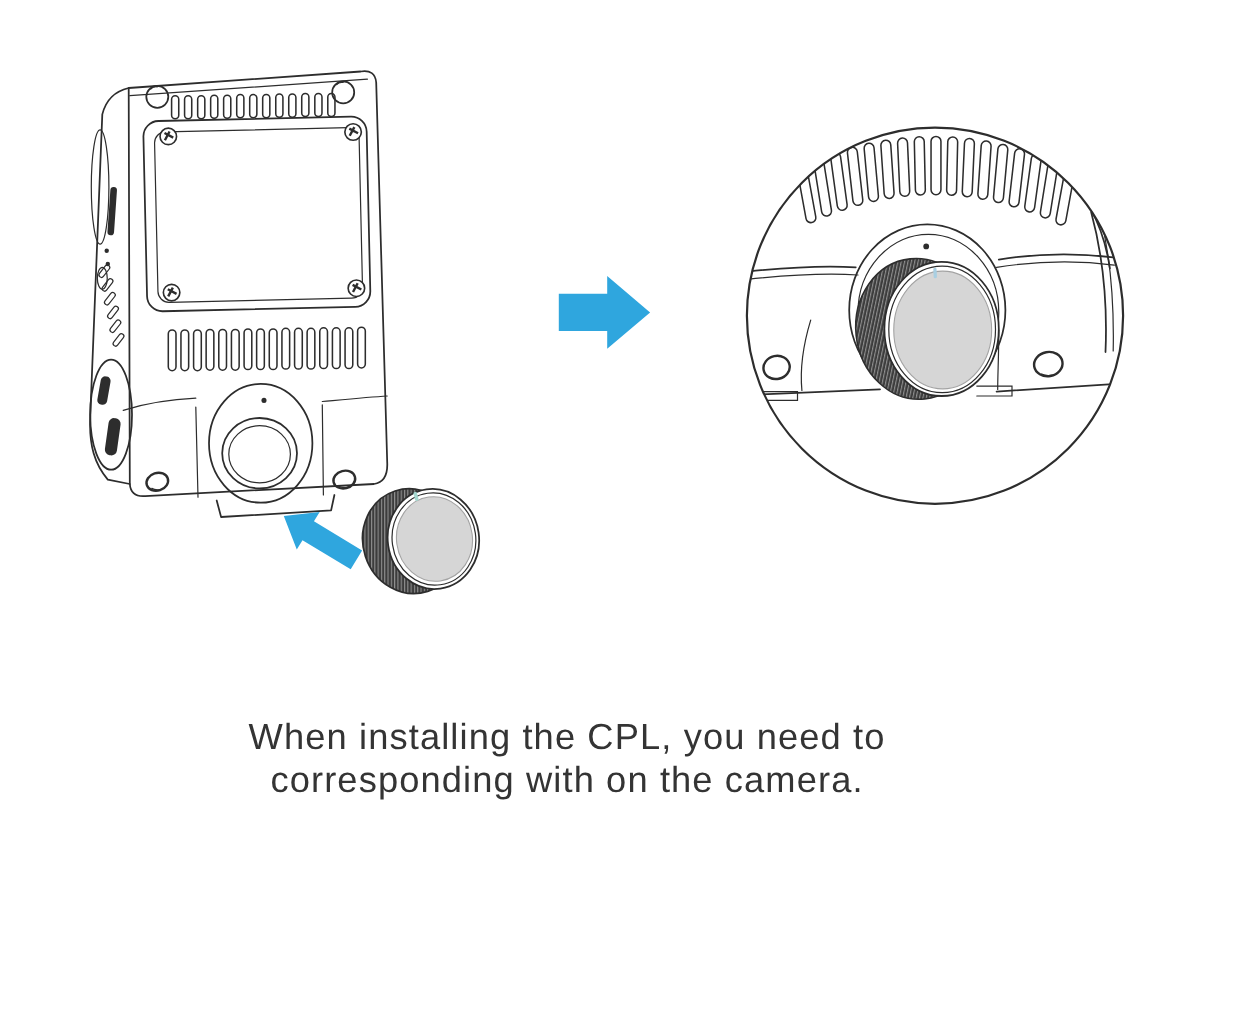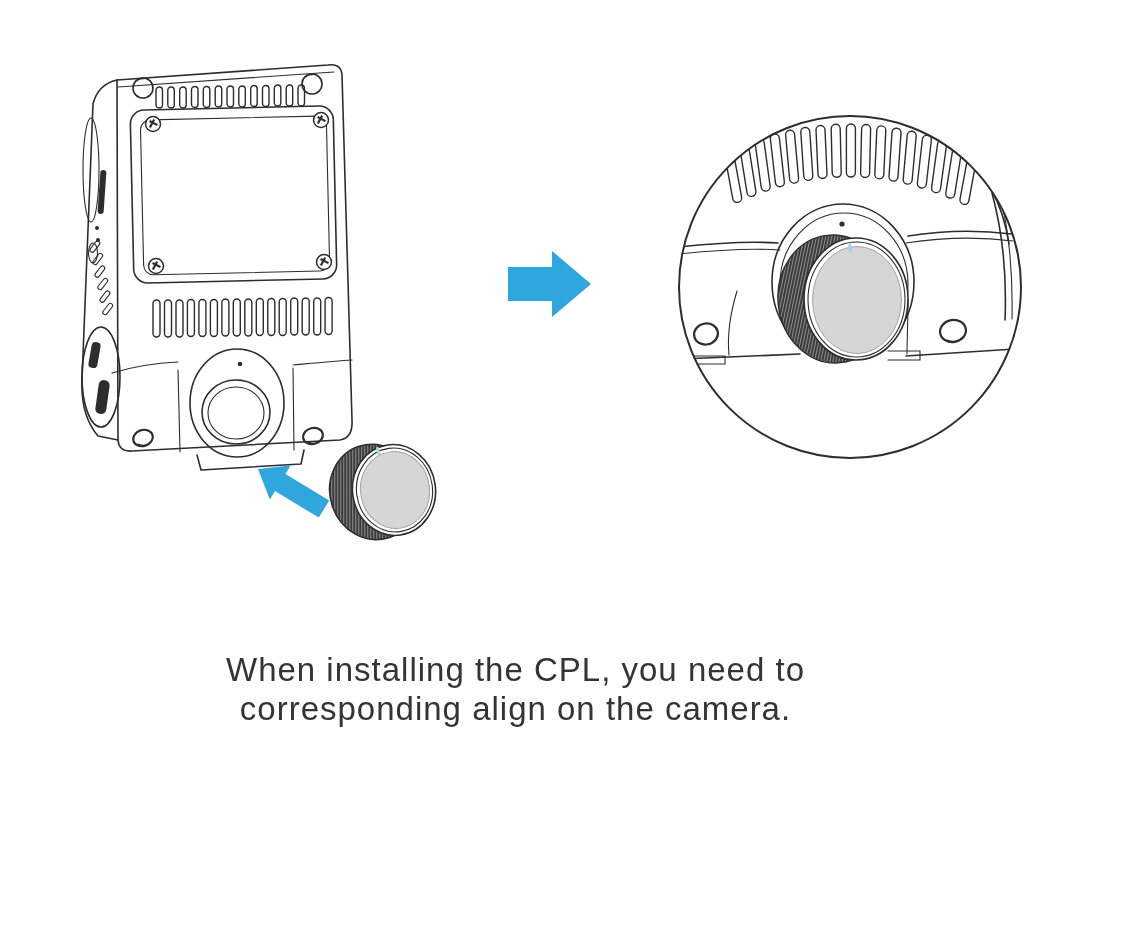--- a/index.html
+++ b/index.html
@@ -211,16 +211,16 @@
           <ellipse class="ln-thin" cx="856.5" cy="299.5" rx="48.5" ry="57.5"></ellipse>
           <ellipse class="grayface" cx="857" cy="300" rx="44.5" ry="53.5"></ellipse>
           <rect class="mark-detail" x="848.6" y="243.5" width="3" height="9.5" rx="1.3" transform="rotate(-3 850 248)"></rect>
         </g>
       </g>
     </g>
   </svg>
 
   <div class="caption">
     <div>When installing the CPL, you need to</div>
-    <div>corresponding align on the camera.</div>
+    <div>corresponding with on the camera.</div>
   </div>
 
 </div>
 
 </body></html>

